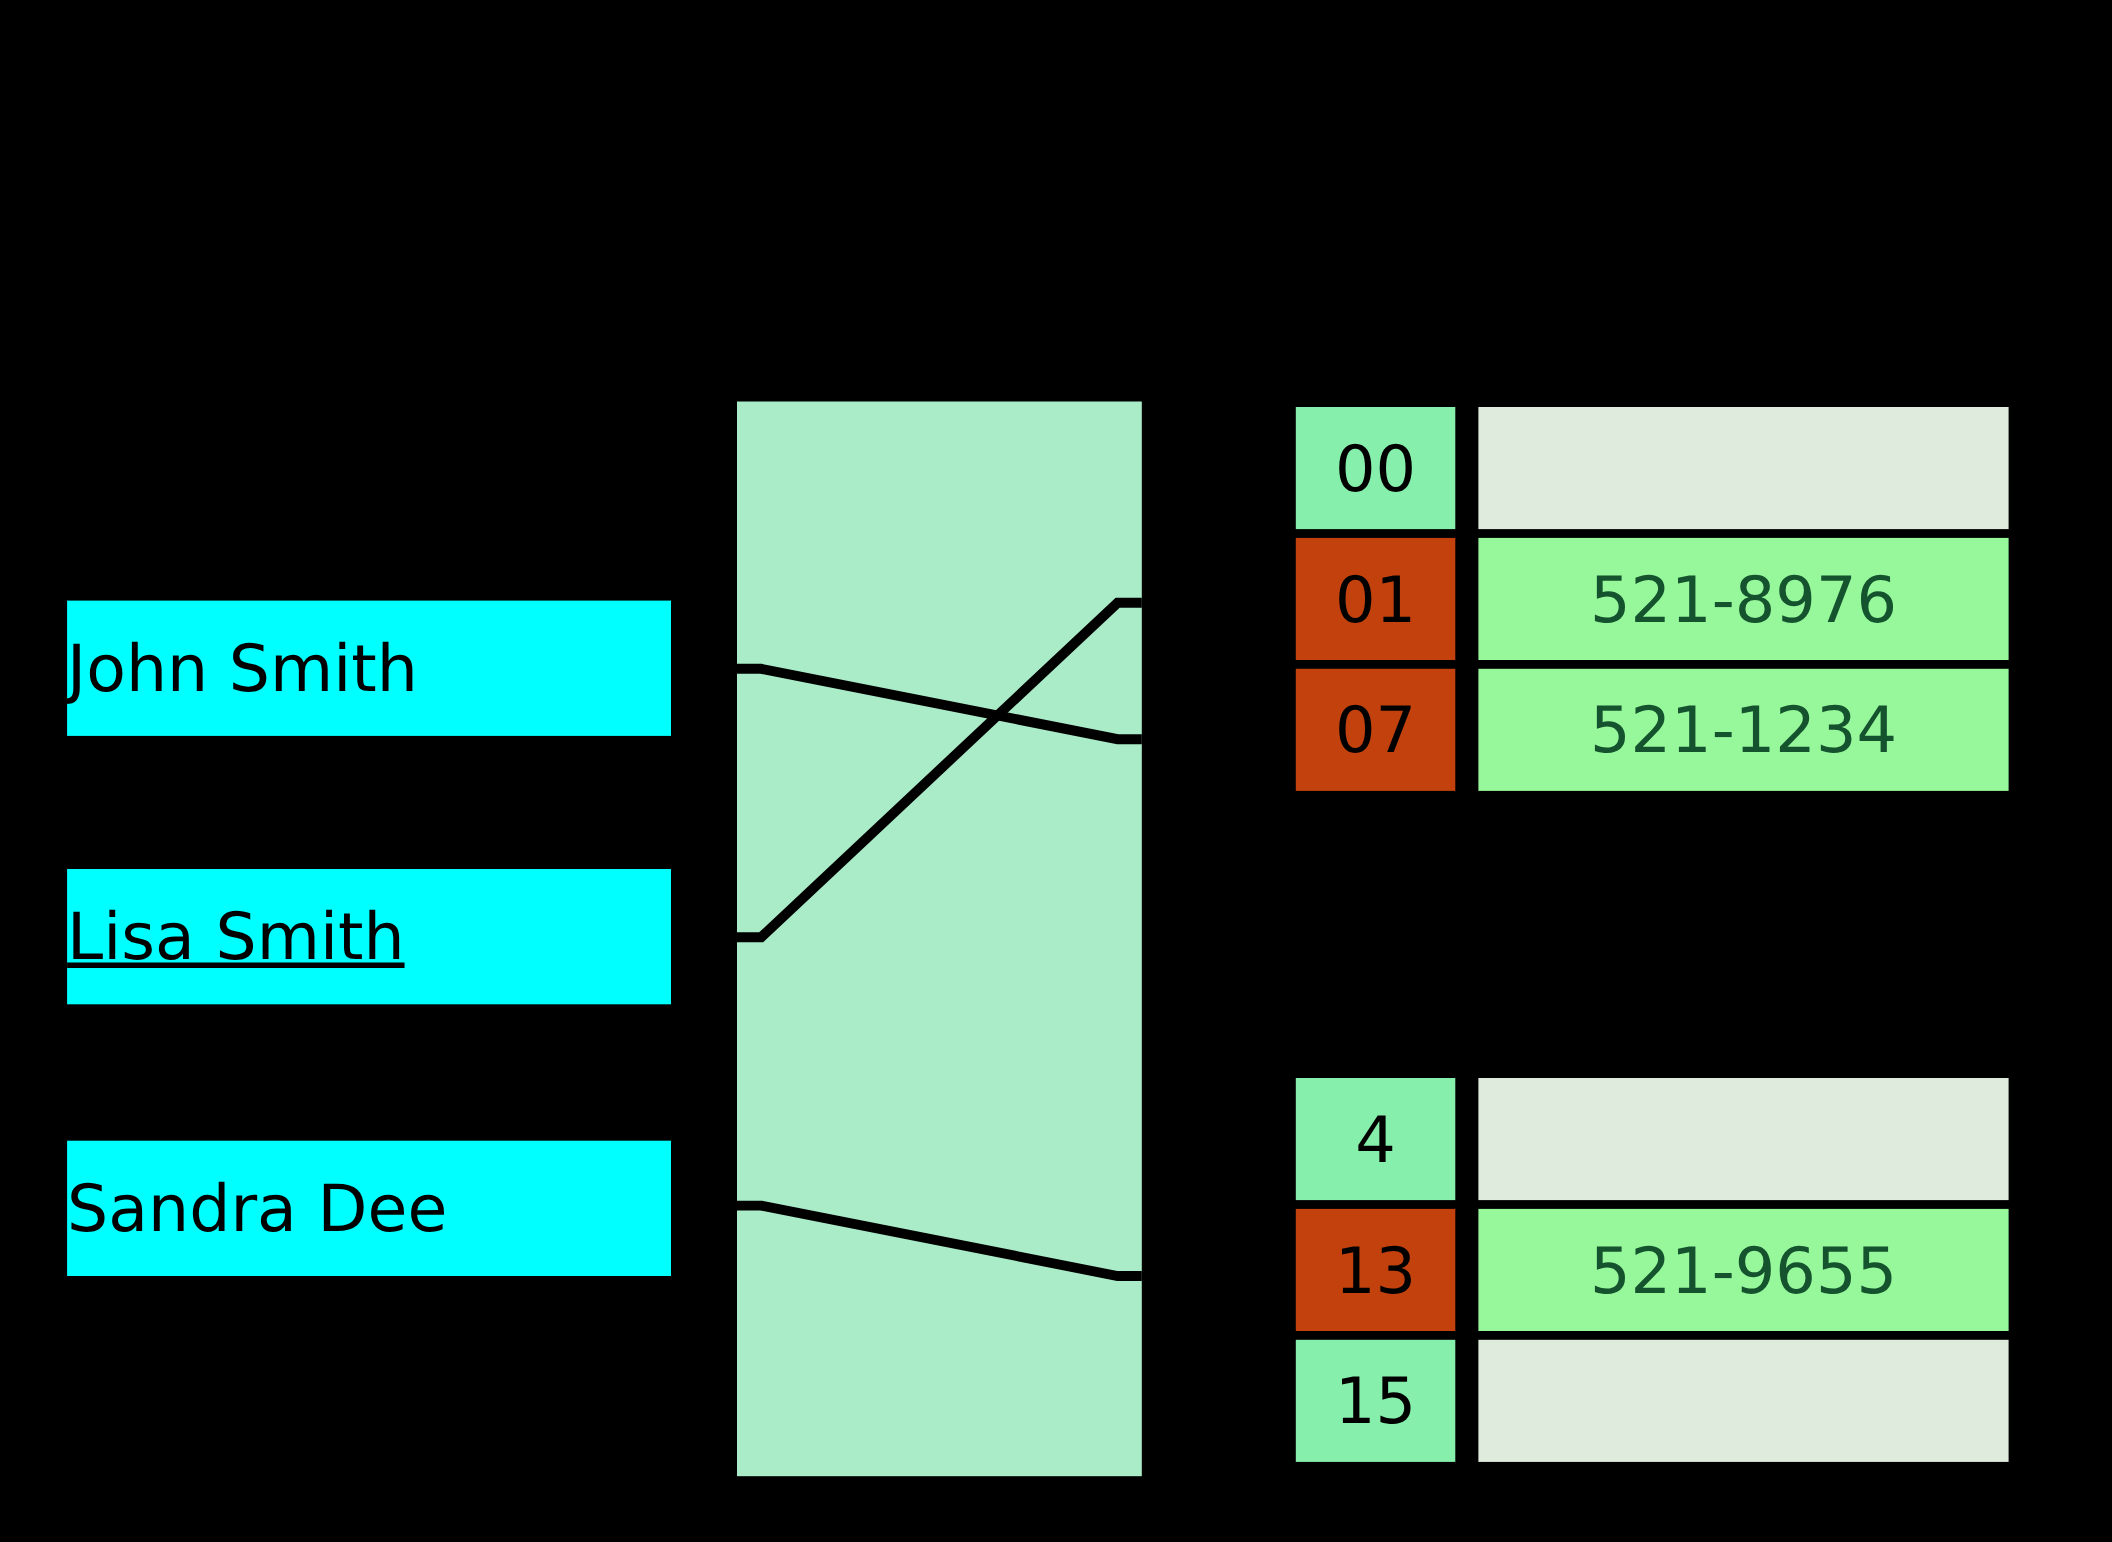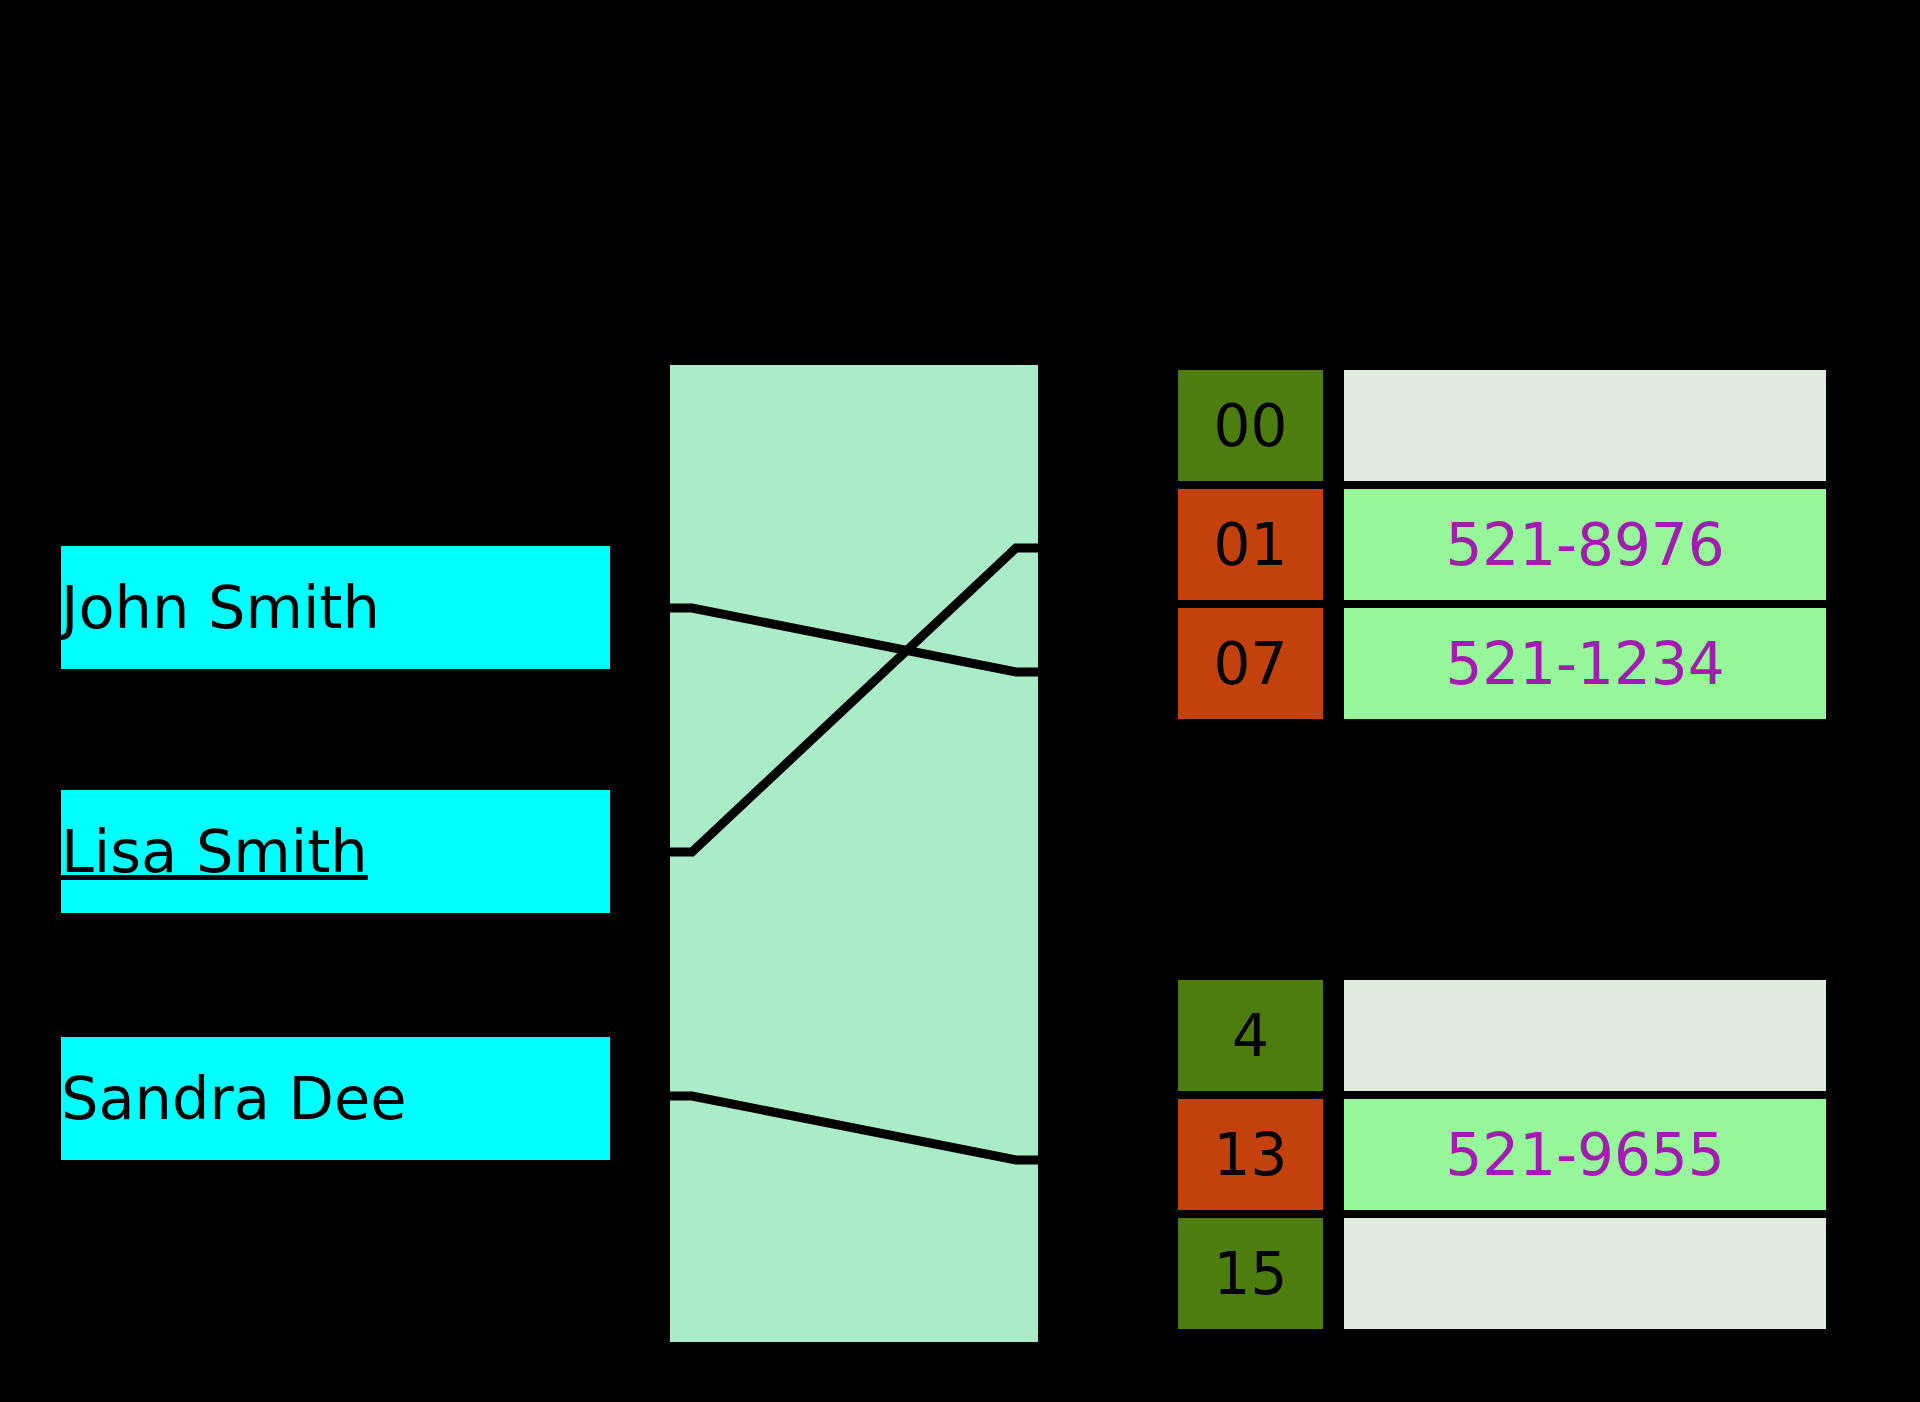--- a/index.html
+++ b/index.html
@@ -69,35 +69,35 @@
   .bucket-row {
     display: flex;
     align-items: stretch;
     margin-bottom: 8px;
   }
   .bucket-row:last-child { margin-bottom: 0; }
 
   .bucket-index {
     width: 145px;
     height: 111px;
-    background: #4d7c0f;
+    background: #86efac;
     color: #000000;
     display: flex;
     align-items: center;
     justify-content: center;
     font-size: 58px;
     line-height: 1;
     box-sizing: border-box;
   }
   .bucket-value {
     width: 482px;
     height: 111px;
     margin-left: 21px;
     background: #dfebdd;
-    color: #a21caf;
+    color: #14532d;
     display: flex;
     align-items: center;
     justify-content: center;
     font-size: 58px;
     line-height: 1;
     box-sizing: border-box;
   }
   .bucket-row.filled .bucket-index { background: #c2410c; }
   .bucket-row.filled .bucket-value { background: #96f79b; }
 </style>

